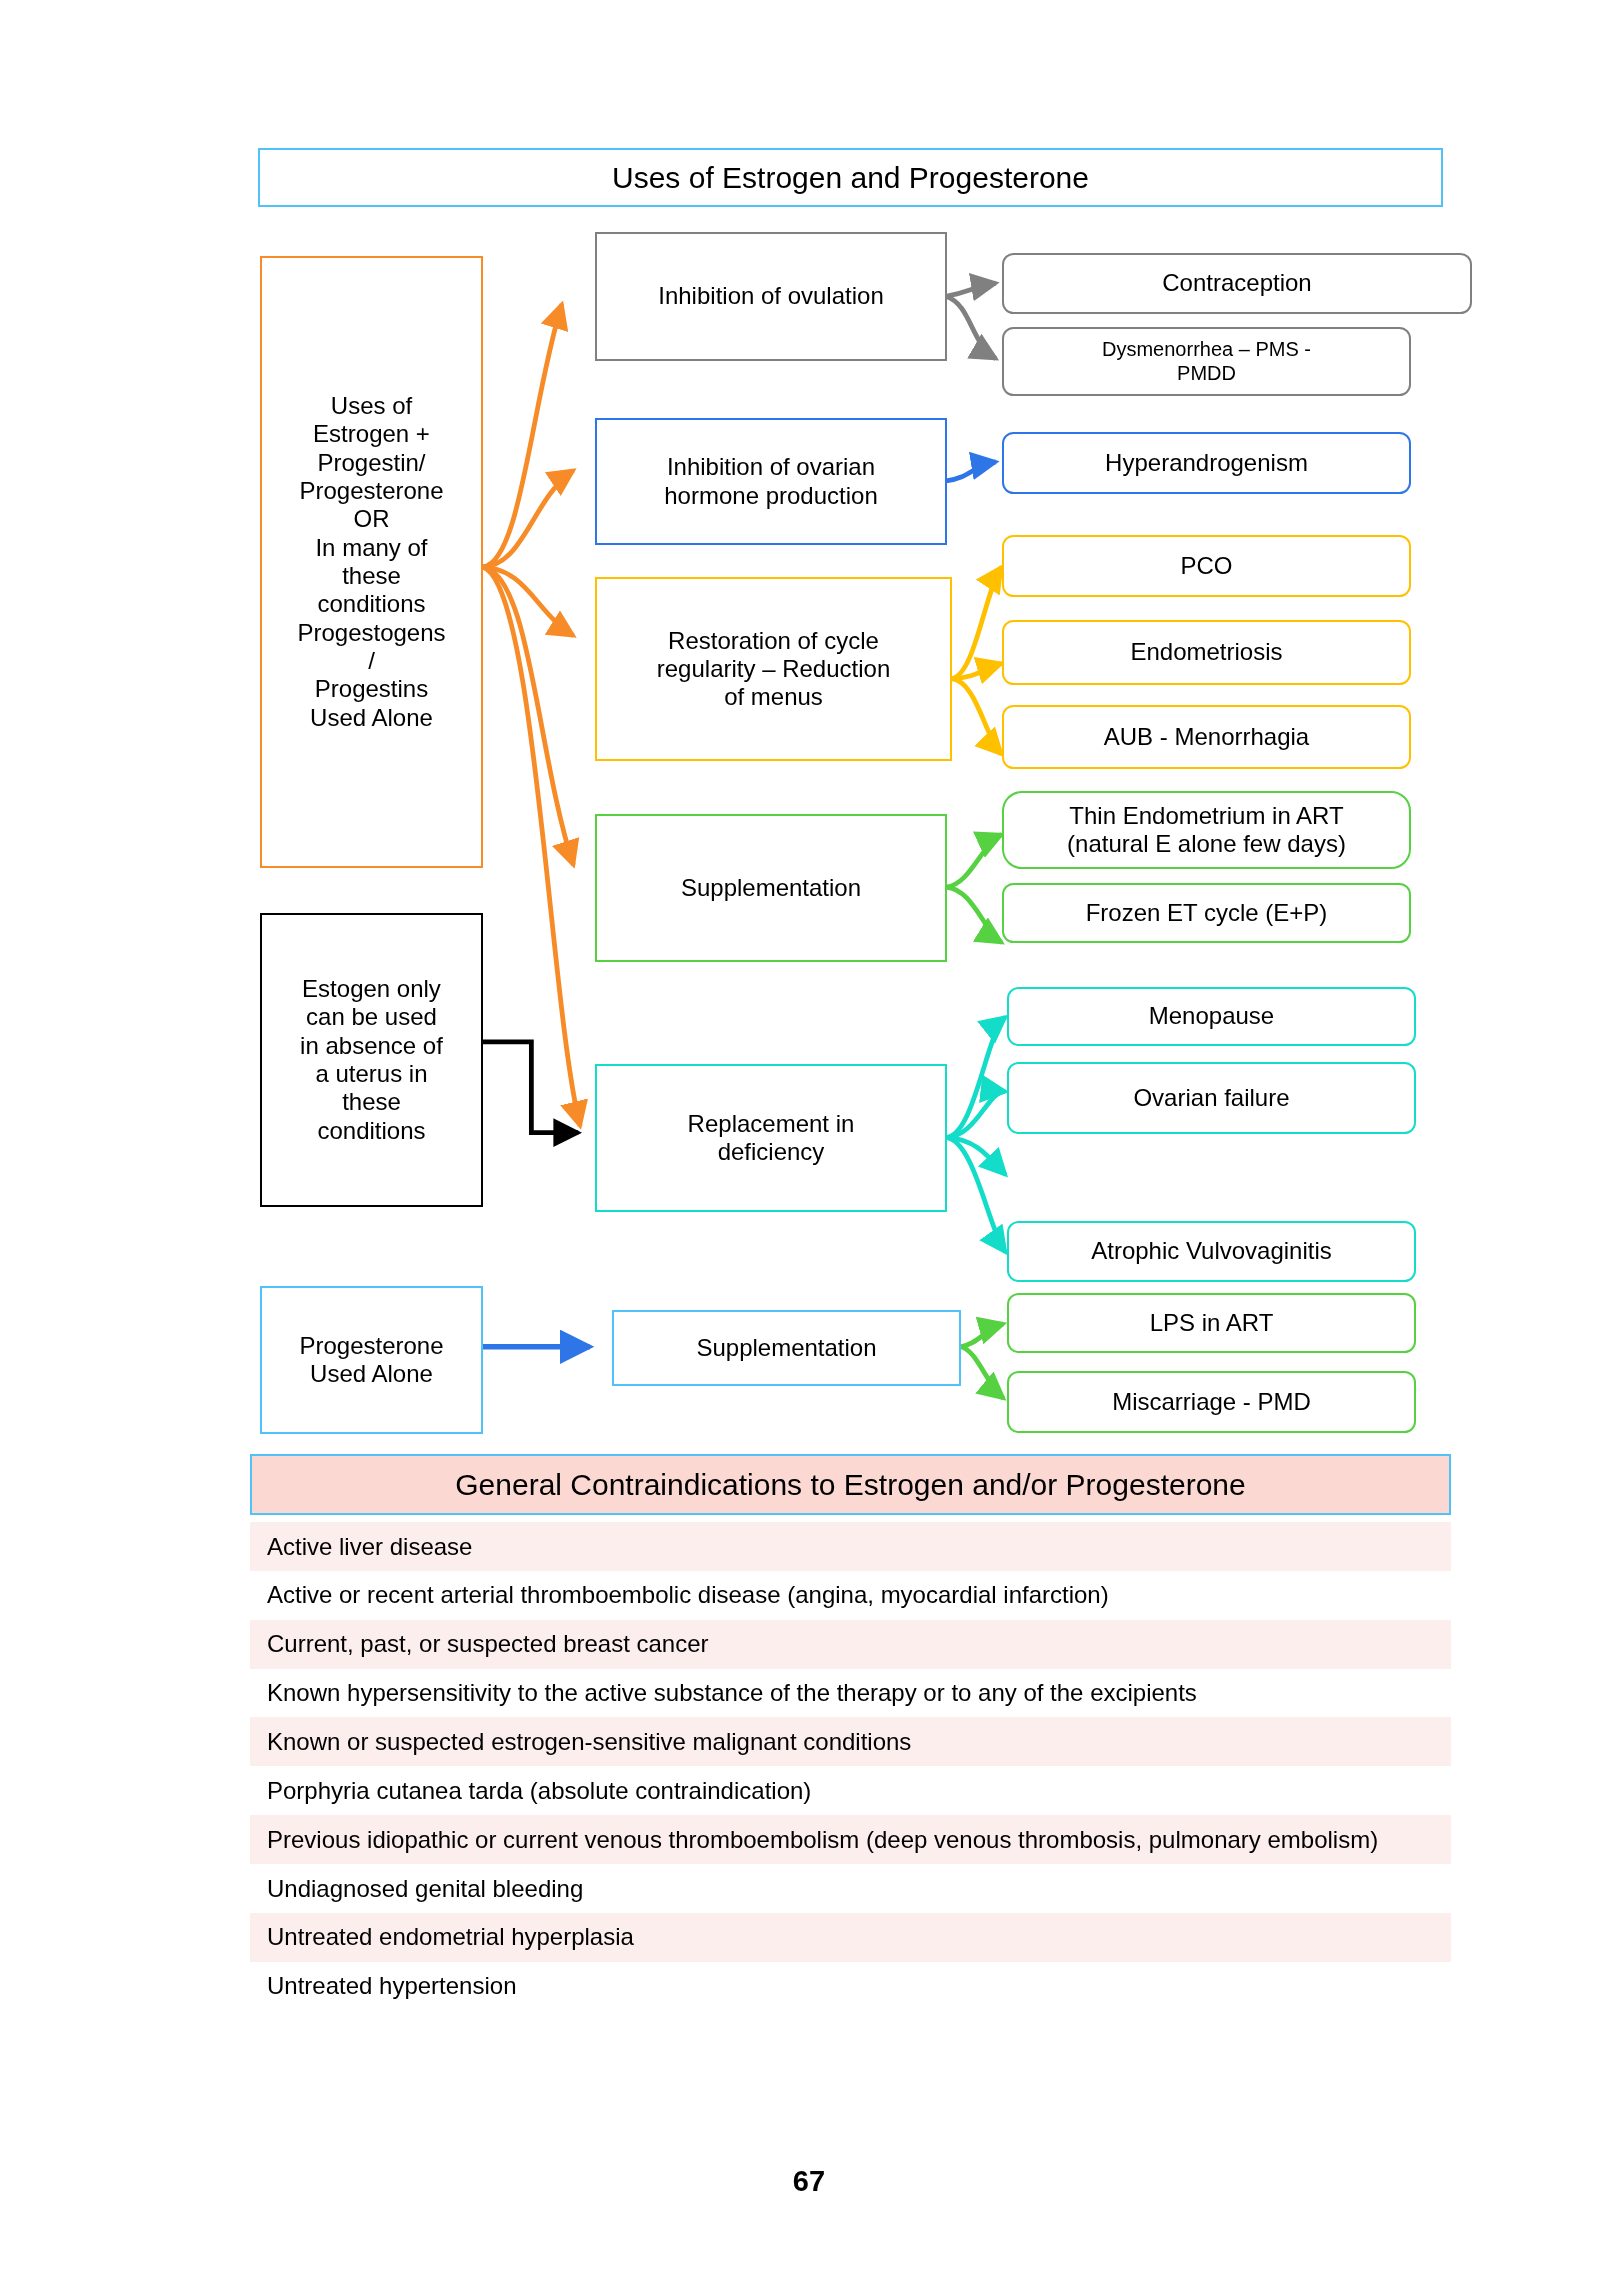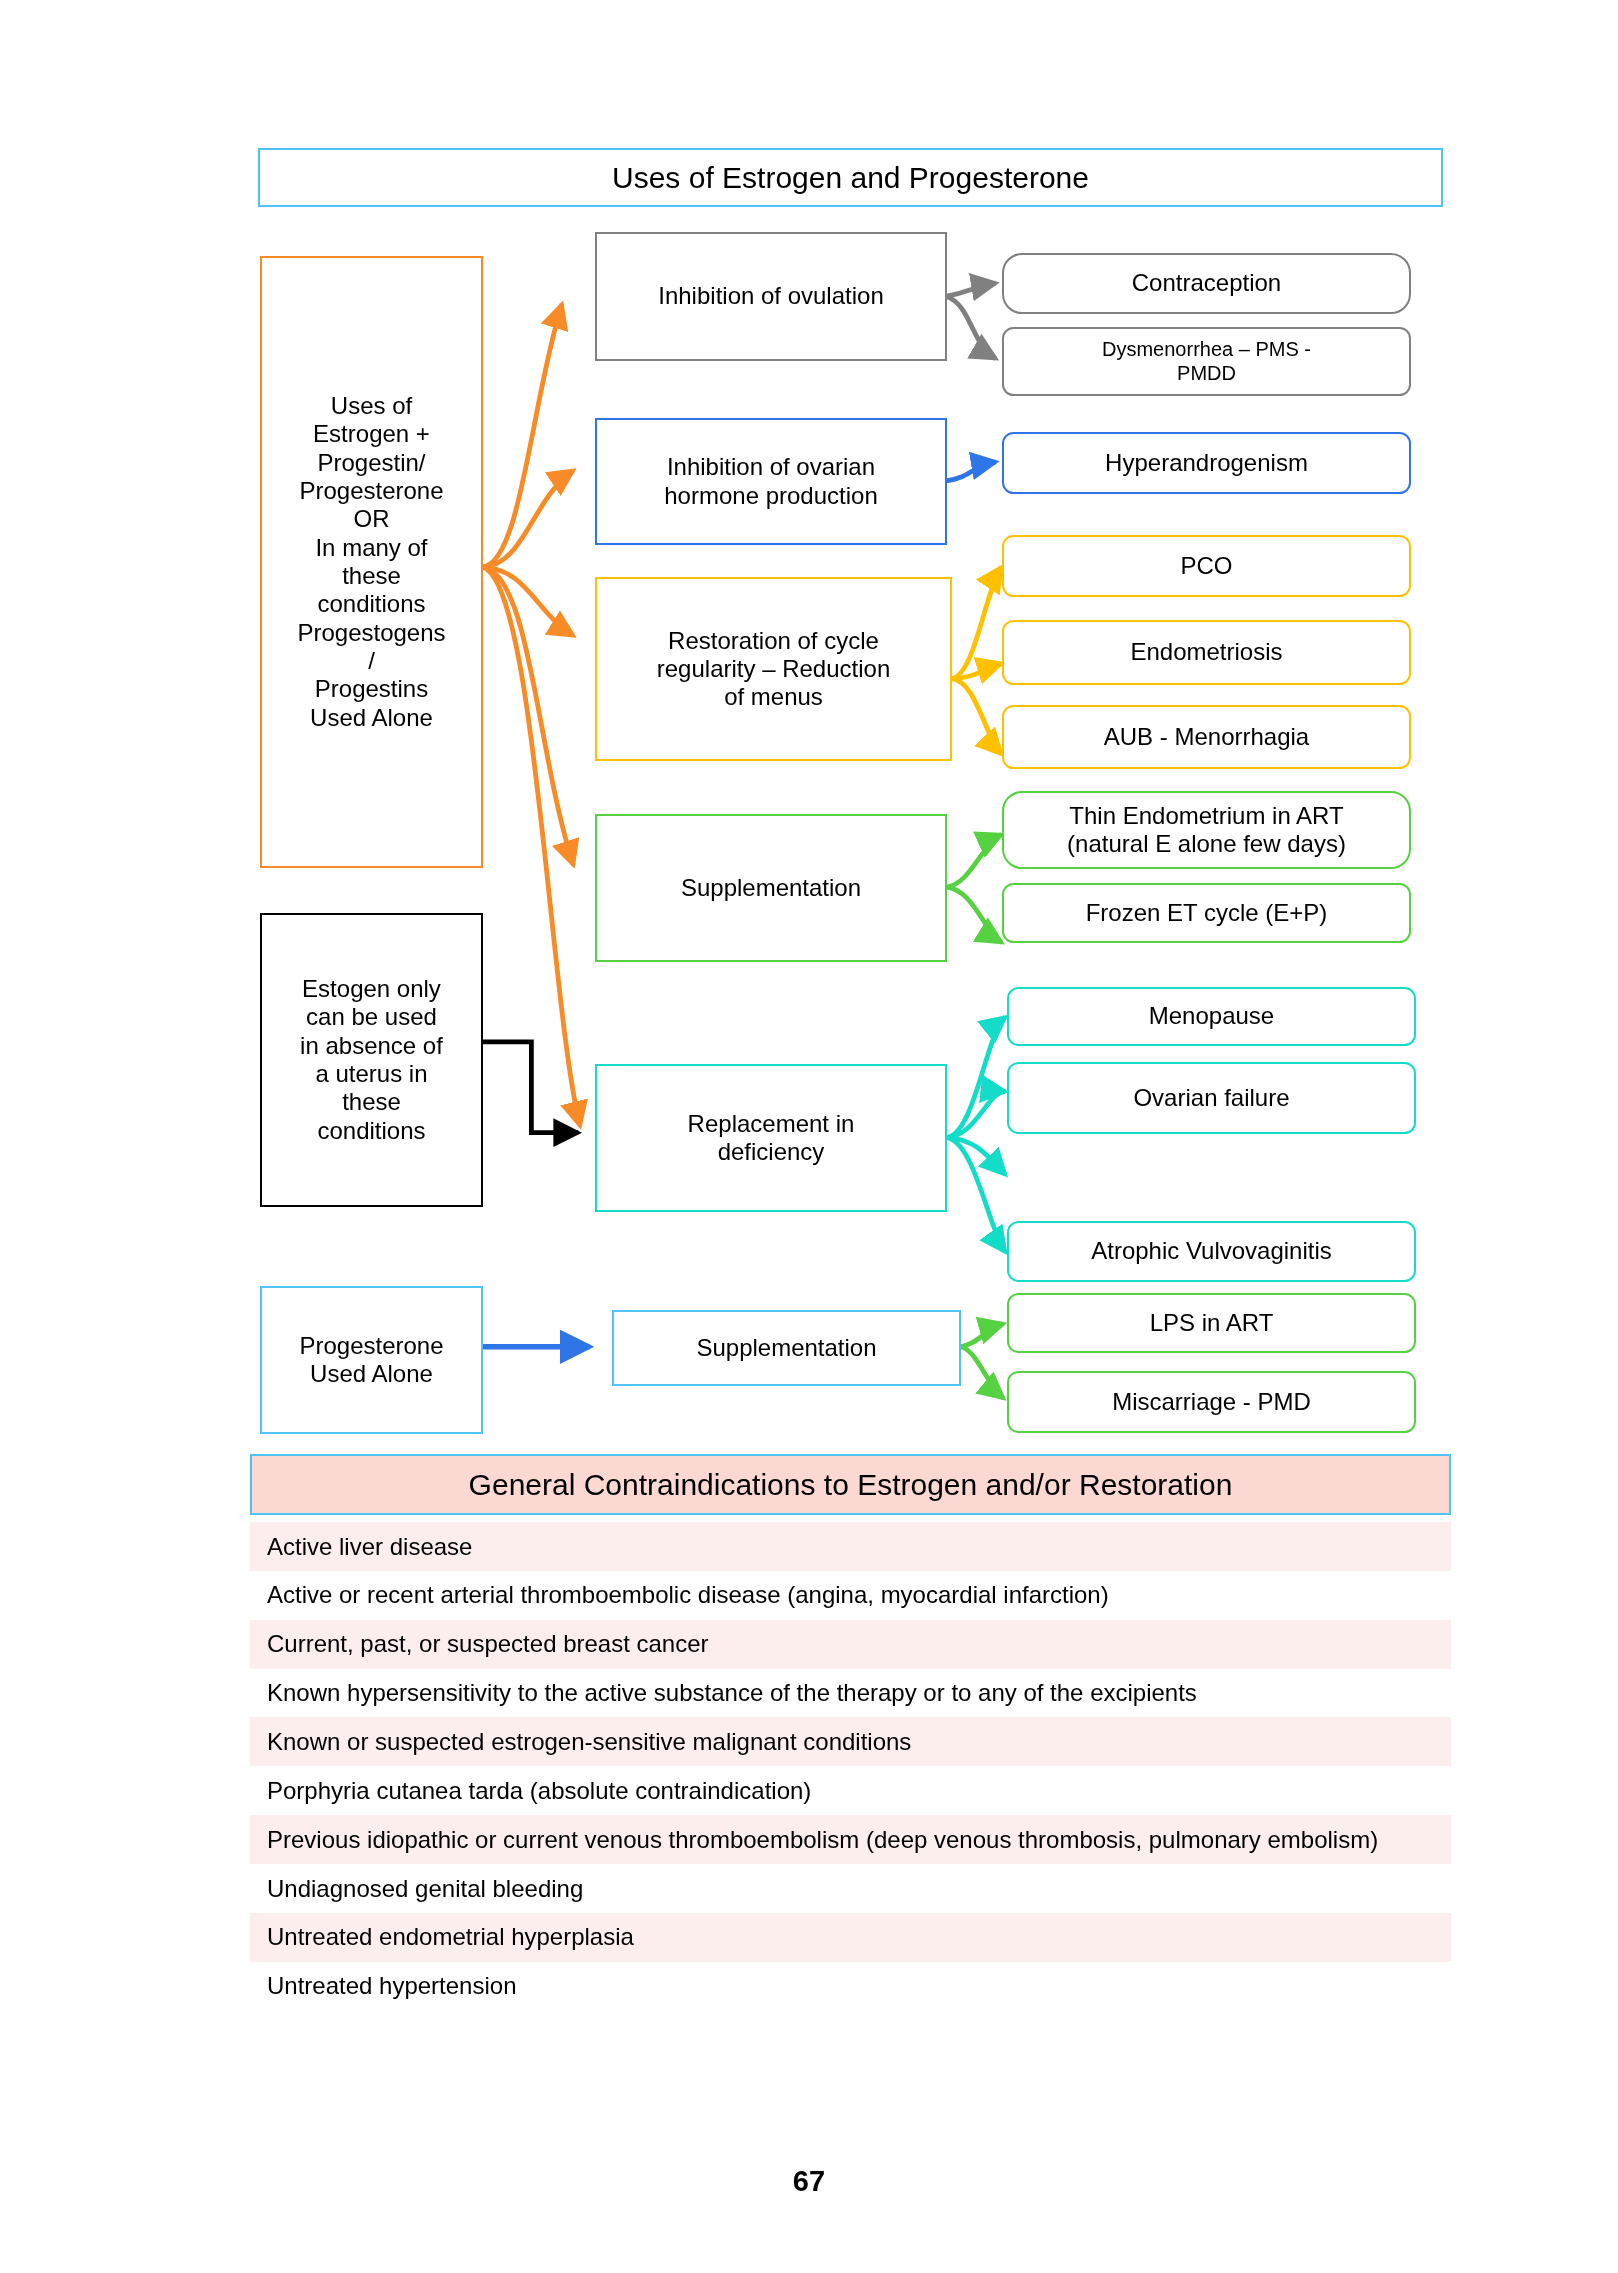--- a/index.html
+++ b/index.html
@@ -214,21 +214,21 @@
 regularity – Reduction
 of menus</div>
 
   <div class="node sq b-green" style="left:595px; top:814px; width:352px; height:148px; font-size:24px;">Supplementation</div>
 
   <div class="node sq b-cyan" style="left:595px; top:1064px; width:352px; height:148px; font-size:24px;">Replacement in
 deficiency</div>
 
   <div class="node sq b-blue" style="left:612px; top:1310px; width:349px; height:76px; font-size:24px;">Supplementation</div>
 
-  <div class="node rnd b-gray" style="left:1002px; top:253px; width:409px; height:61px; font-size:24px;border-radius:20px;">Contraception</div>
+  <div class="node rnd b-gray" style="left:1002px; top:253px; width:470px; height:61px; font-size:24px;">Contraception</div>
 
   <div class="node rnd b-gray" style="left:1002px; top:327px; width:409px; height:69px; font-size:20px;">Dysmenorrhea – PMS -
 PMDD</div>
 
   <div class="node rnd b-rblue" style="left:1002px; top:432px; width:409px; height:62px; font-size:24px;">Hyperandrogenism</div>
 
   <div class="node rnd b-yellow" style="left:1002px; top:535px; width:409px; height:62px; font-size:24px;">PCO</div>
 
   <div class="node rnd b-yellow" style="left:1002px; top:620px; width:409px; height:65px; font-size:24px;">Endometriosis</div>
 
@@ -243,21 +243,21 @@
 
   <div class="node rnd b-cyan" style="left:1007px; top:1062px; width:409px; height:72px; font-size:24px;">Ovarian failure</div>
 
 
   <div class="node rnd b-cyan" style="left:1007px; top:1221px; width:409px; height:61px; font-size:24px;">Atrophic Vulvovaginitis</div>
 
   <div class="node rnd b-green" style="left:1007px; top:1293px; width:409px; height:60px; font-size:24px;">LPS in ART</div>
 
   <div class="node rnd b-green" style="left:1007px; top:1371px; width:409px; height:62px; font-size:24px;">Miscarriage - PMD</div>
 
-  <div id="ci-banner">General Contraindications to Estrogen and/or Restoration</div>
+  <div id="ci-banner">General Contraindications to Estrogen and/or Progesterone</div>
 
   <div id="ci-list">
       <div class="ci-row shade">Active liver disease</div>
       <div class="ci-row plain">Active or recent arterial thromboembolic disease (angina, myocardial infarction)</div>
       <div class="ci-row shade">Current, past, or suspected breast cancer</div>
       <div class="ci-row plain">Known hypersensitivity to the active substance of the therapy or to any of the excipients</div>
       <div class="ci-row shade">Known or suspected estrogen-sensitive malignant conditions</div>
       <div class="ci-row plain">Porphyria cutanea tarda (absolute contraindication)</div>
       <div class="ci-row shade">Previous idiopathic or current venous thromboembolism (deep venous thrombosis, pulmonary embolism)</div>
       <div class="ci-row plain">Undiagnosed genital bleeding</div>

